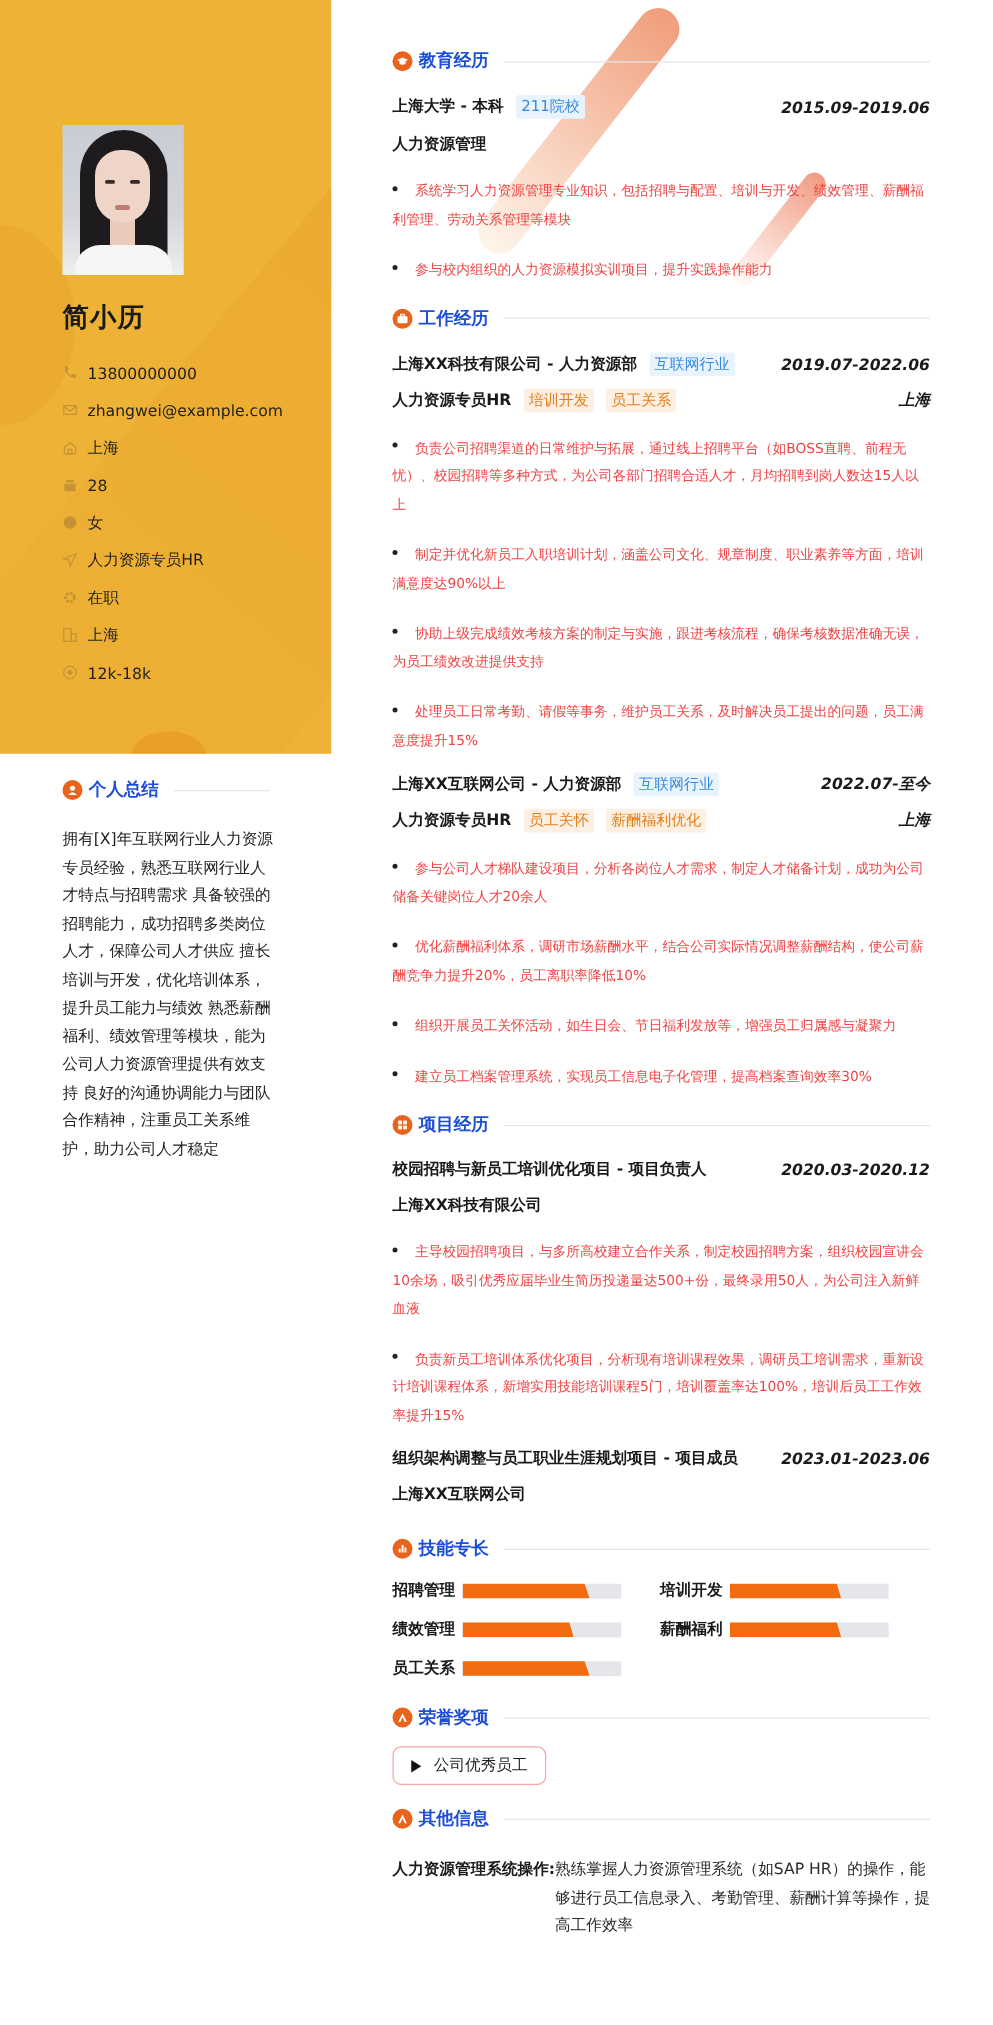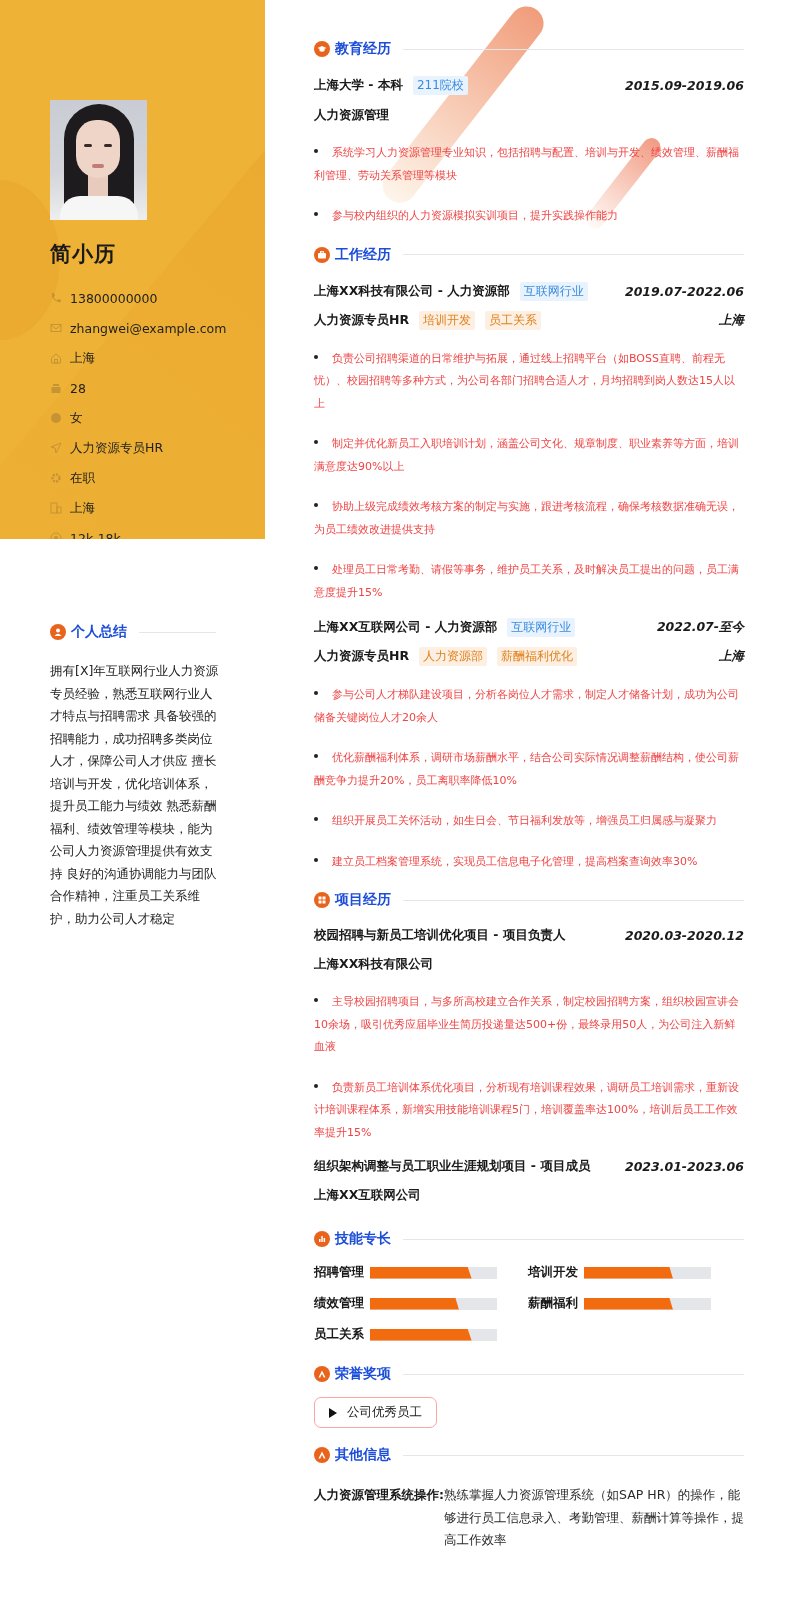--- a/index.html
+++ b/index.html
@@ -1,21 +1,21 @@
 <!DOCTYPE html>
 <html><head>
 <meta charset="utf-8">
 <style>
   * { box-sizing: border-box; margin: 0; padding: 0; }
   html, body { width: 794px; height: 1620px; background: #ffffff; }
   body { font-family: "DejaVu Sans", "Liberation Sans", sans-serif; color: #222; position: relative; overflow: hidden; }
 
   
   .sidebar-top {
-    position: absolute; left: 0; top: 0; width: 265px; height: 539px;
+    position: absolute; left: 0; top: 0; width: 265px; height: 603px;
     background: #EDB236; overflow: hidden;
   }
   .sidebar-top .deco1 {
     position: absolute; left: 120px; top: -80px; width: 260px; height: 900px;
     background: linear-gradient(180deg, rgba(232,150,30,0.35), rgba(232,150,30,0.0));
     transform: rotate(40deg); border-radius: 60px;
   }
   .sidebar-top .deco2 {
     position: absolute; left: -60px; top: 180px; width: 120px; height: 160px;
     background: rgba(232,150,30,0.25); border-radius: 50%;
@@ -279,21 +279,21 @@
       <div class="row">
         <div class="row-left">
           <span class="b-title">上海XX互联网公司 - 人力资源部</span>
           <span class="tag tag-blue">互联网行业</span>
         </div>
         <span class="date">2022.07-至今</span>
       </div>
       <div class="row" style="margin-top:10px">
         <div class="row-left">
           <span class="sub">人力资源专员HR</span>
-          <span class="tag tag-orange">人力资源部</span>
+          <span class="tag tag-orange">员工关怀</span>
           <span class="tag tag-orange">薪酬福利优化</span>
         </div>
         <span class="date">上海</span>
       </div>
       <ul class="bullets">
         <li><span class="dot"></span><span>参与公司人才梯队建设项目，分析各岗位人才需求，制定人才储备计划，成功为公司储备关键岗位人才20余人</span></li>
         <li><span class="dot"></span><span>优化薪酬福利体系，调研市场薪酬水平，结合公司实际情况调整薪酬结构，使公司薪酬竞争力提升20%，员工离职率降低10%</span></li>
         <li><span class="dot"></span><span>组织开展员工关怀活动，如生日会、节日福利发放等，增强员工归属感与凝聚力</span></li>
         <li><span class="dot"></span><span>建立员工档案管理系统，实现员工信息电子化管理，提高档案查询效率30%</span></li>
       </ul>

